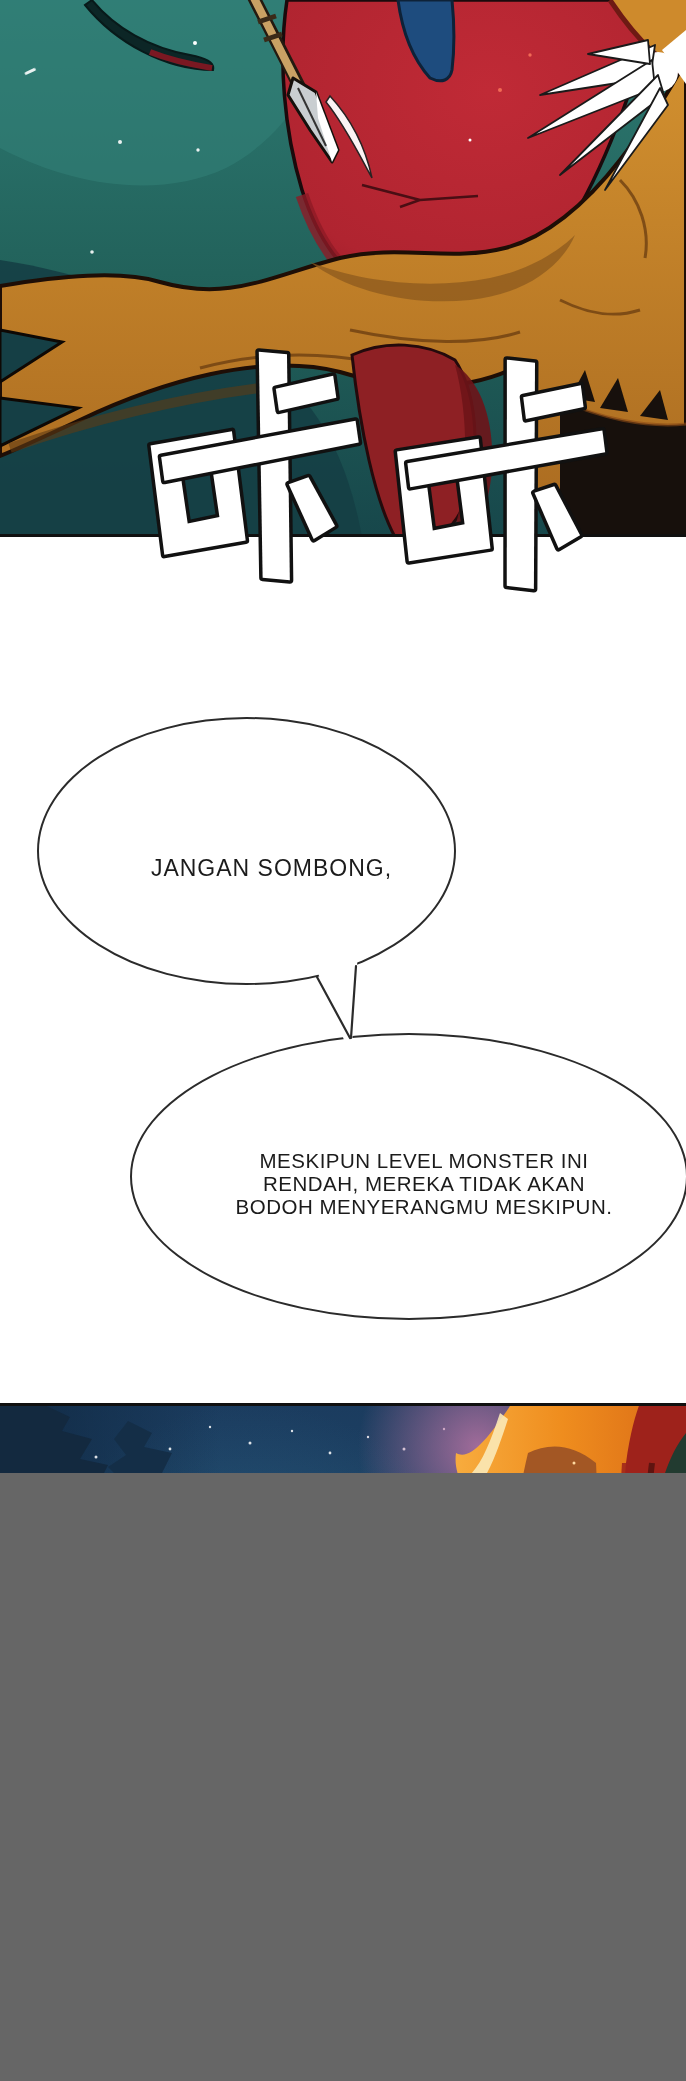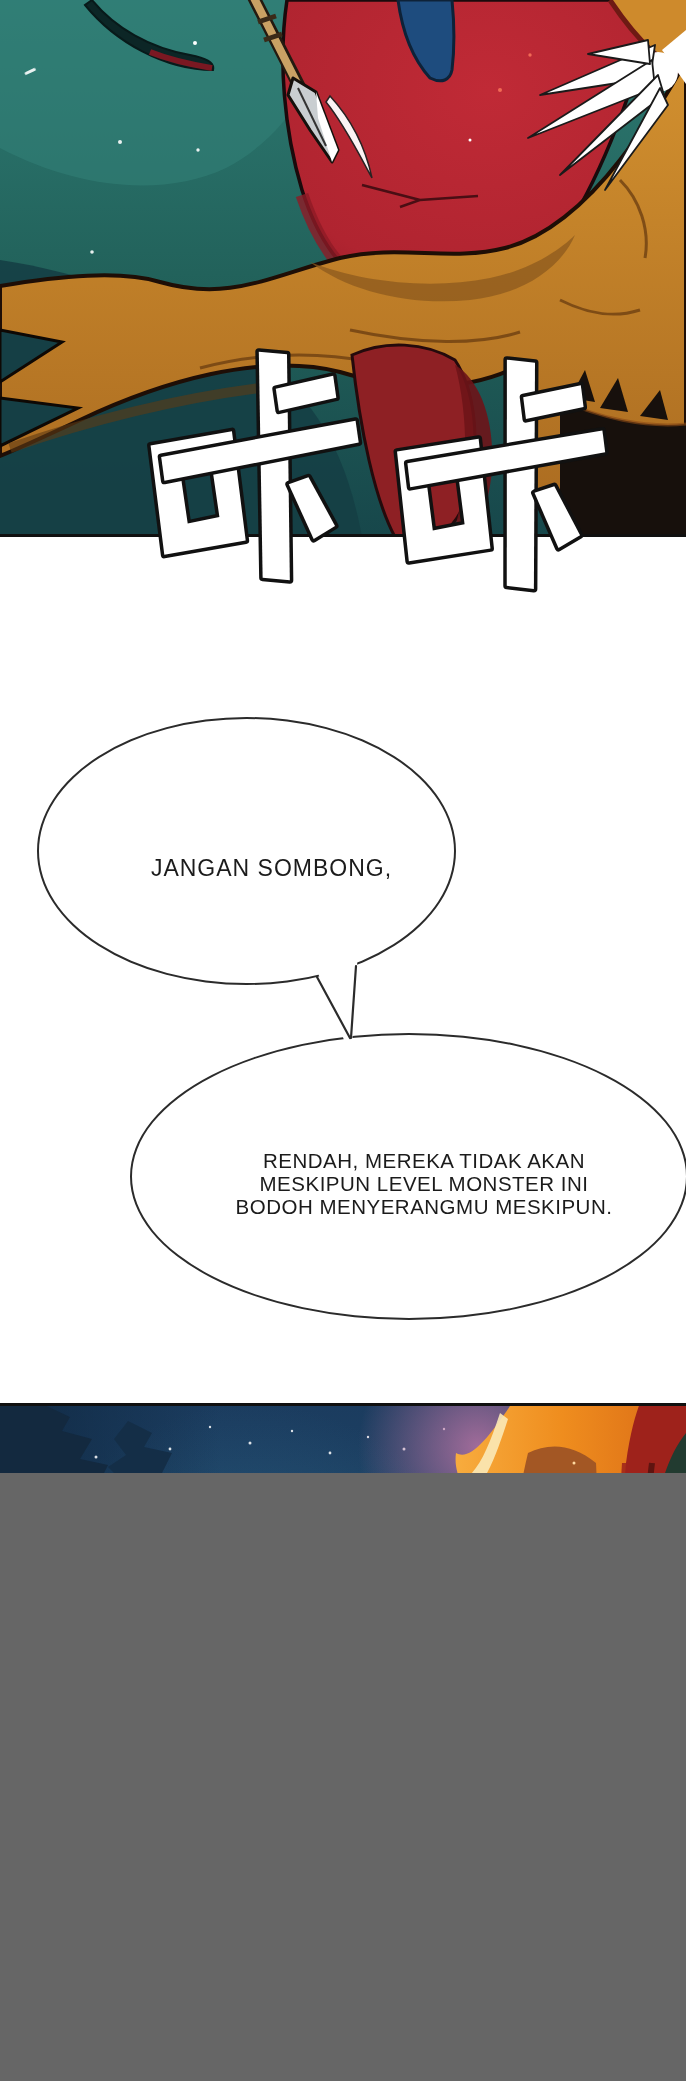--- a/index.html
+++ b/index.html
@@ -146,22 +146,22 @@
     <use href="#kaChar" transform="translate(10,14) rotate(-3 105 120)"></use>
     <use href="#kaChar" transform="translate(256,22) rotate(-2 105 120)"></use>
   </svg>
 
   <div class="bubble bubble-1">
     <span>JANGAN SOMBONG,</span>
   </div>
 
   <div class="bubble bubble-2">
     <span>
+      <span class="line">MESKIPUN LEVEL MONSTER INI</span>
       <span class="line">RENDAH, MEREKA TIDAK AKAN</span>
-      <span class="line">MESKIPUN LEVEL MONSTER INI</span>
       <span class="line">BODOH MENYERANGMU MESKIPUN.</span>
     </span>
   </div>
 
   <svg class="tail" viewBox="300 940 80 110">
     <polygon points="314,963 358,950 352,1045 346,1045" fill="#ffffff"></polygon>
     <path d="M317,977 L350,1038 M356,966 L351,1038" stroke="#2b2b2b" stroke-width="2.2" fill="none" stroke-linecap="round"></path>
   </svg>
 
   <section class="panel panel-bottom">

